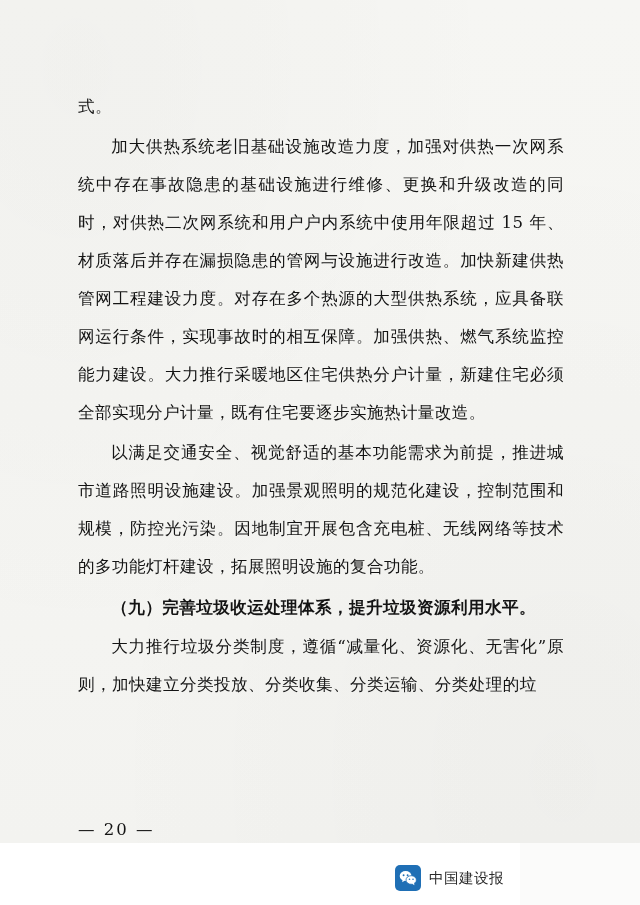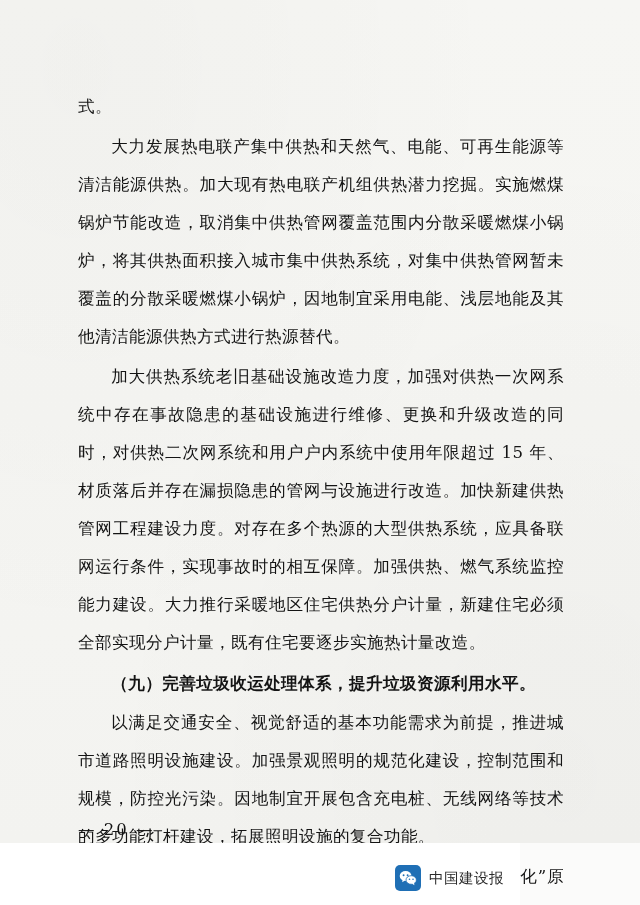--- a/index.html
+++ b/index.html
@@ -102,24 +102,23 @@
 </style>
 </head>
 <body>
 
 <div class="page">
 
   <div class="paper-texture"></div>
 
   <div class="content">
     <p class="para">式。</p>
-    <p class="para indent">大力发展热电联产集中供热和天然气、电能、可再生能源等清洁能源供热。加大现有热电联产机组供热潜力挖掘。实施燃煤锅炉节能改造，取消集中供热管网覆盖范围内分散采暖燃煤小锅炉，将其供热面积接入城市集中供热系统，对集中供热管网暂未覆盖的分散采暖燃煤小锅炉，因地制宜采用电能、浅层地能及其他清洁能源供热方式进行热源替代。</p>
     <p class="para indent">加大供热系统老旧基础设施改造力度，加强对供热一次网系统中存在事故隐患的基础设施进行维修、更换和升级改造的同时，对供热二次网系统和用户户内系统中使用年限超过 15 年、材质落后并存在漏损隐患的管网与设施进行改造。加快新建供热管网工程建设力度。对存在多个热源的大型供热系统，应具备联网运行条件，实现事故时的相互保障。加强供热、燃气系统监控能力建设。大力推行采暖地区住宅供热分户计量，新建住宅必须全部实现分户计量，既有住宅要逐步实施热计量改造。</p>
+    <p class="para indent">以满足交通安全、视觉舒适的基本功能需求为前提，推进城市道路照明设施建设。加强景观照明的规范化建设，控制范围和规模，防控光污染。因地制宜开展包含充电桩、无线网络等技术的多功能灯杆建设，拓展照明设施的复合功能。</p>
     <p class="para heading">（九）完善垃圾收运处理体系，提升垃圾资源利用水平。</p>
-    <p class="para indent">以满足交通安全、视觉舒适的基本功能需求为前提，推进城市道路照明设施建设。加强景观照明的规范化建设，控制范围和规模，防控光污染。因地制宜开展包含充电桩、无线网络等技术的多功能灯杆建设，拓展照明设施的复合功能。</p>
     <p class="para indent">大力推行垃圾分类制度，遵循“减量化、资源化、无害化”原则，加快建立分类投放、分类收集、分类运输、分类处理的垃</p>
   </div>
 
   <div class="page-number">— 20 —</div>
 
   <div class="footer-bar">
     <div class="footer-brand">
       <span class="wechat-badge">
         <svg width="18" height="16" viewBox="0 0 18 16" aria-hidden="true">
           <ellipse cx="6.6" cy="6.0" rx="5.9" ry="4.9" fill="#ffffff"></ellipse>

